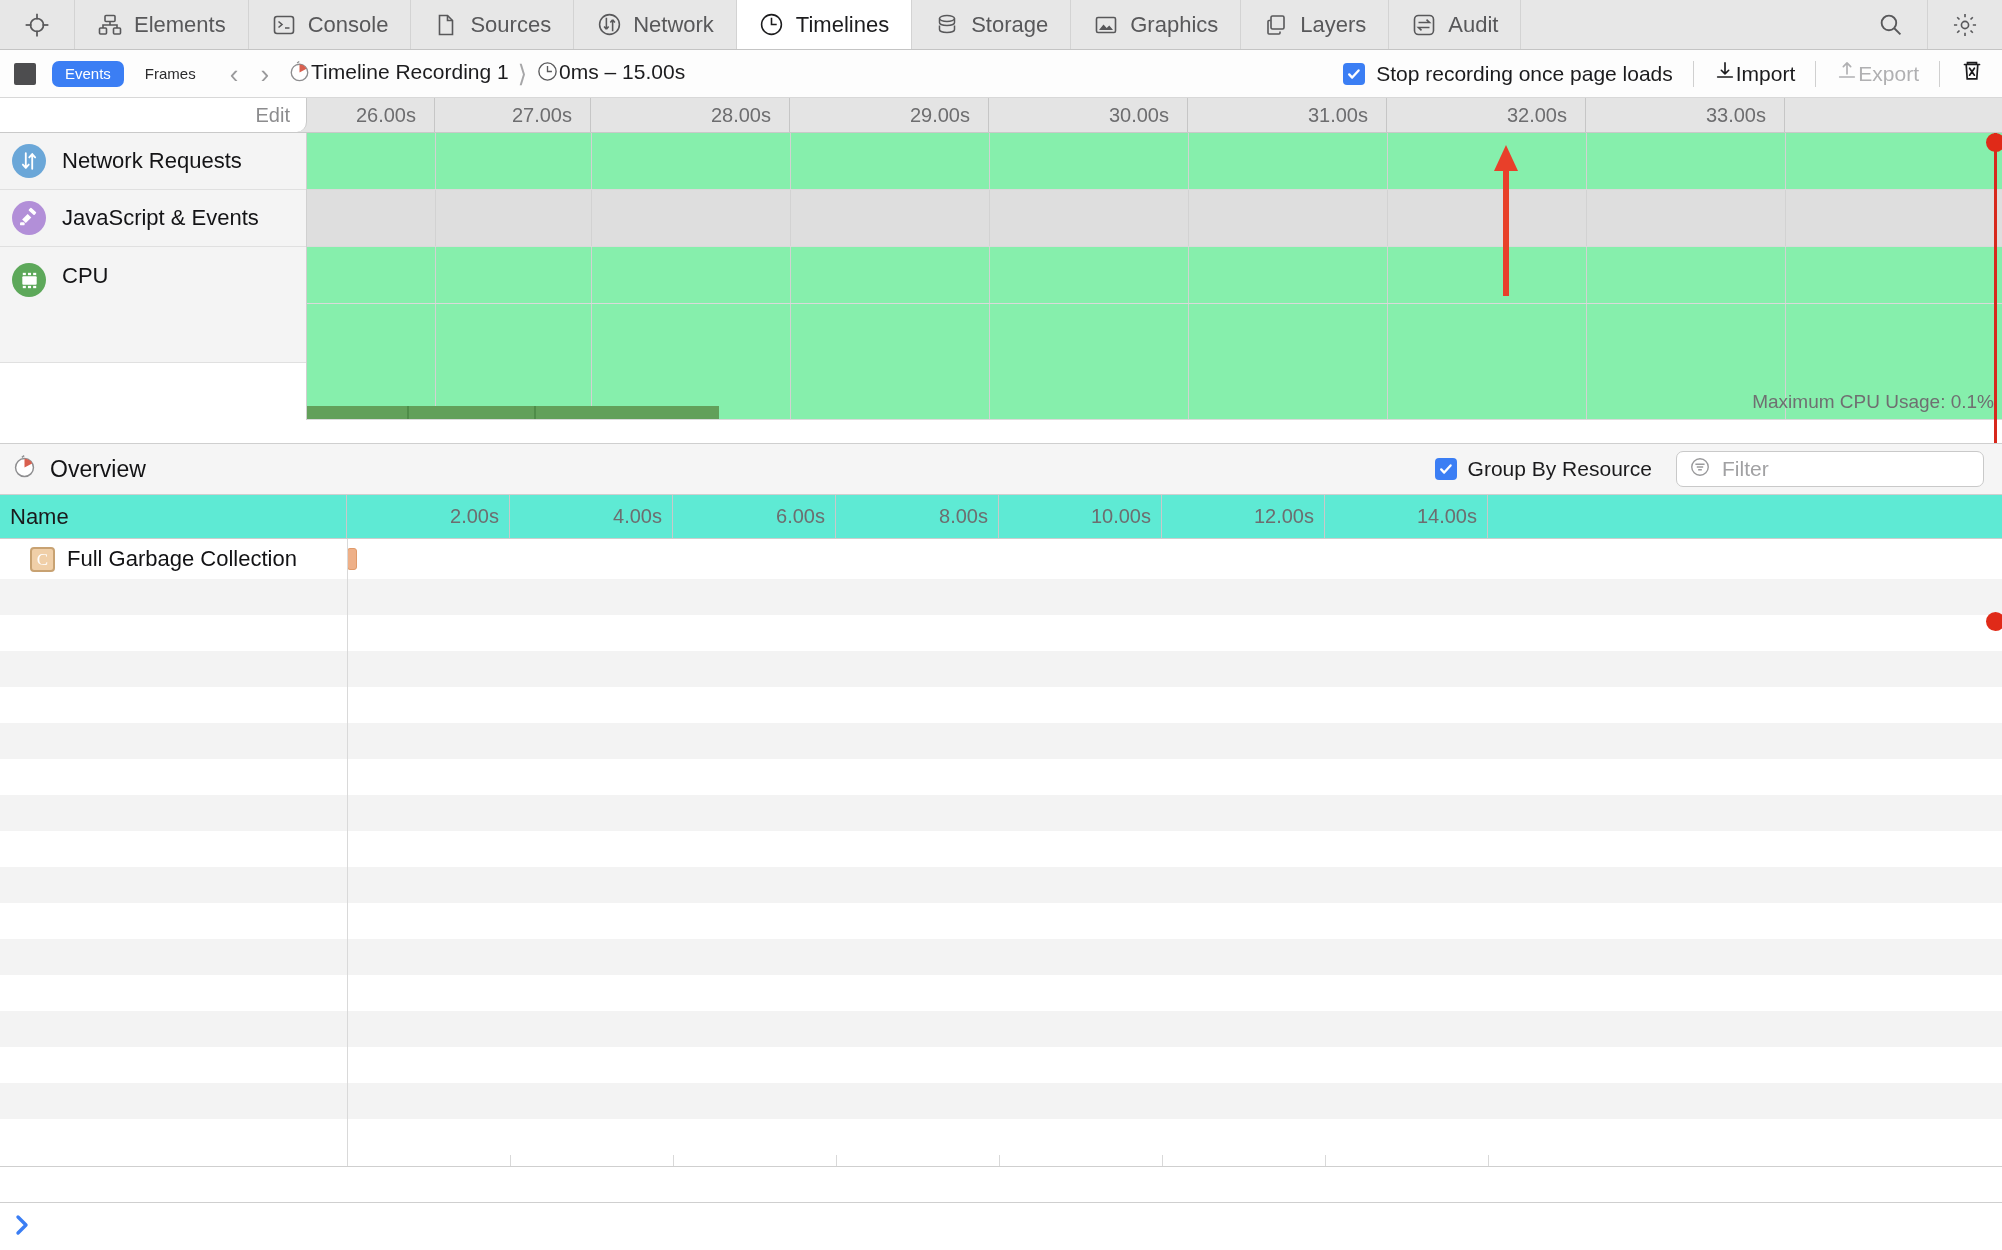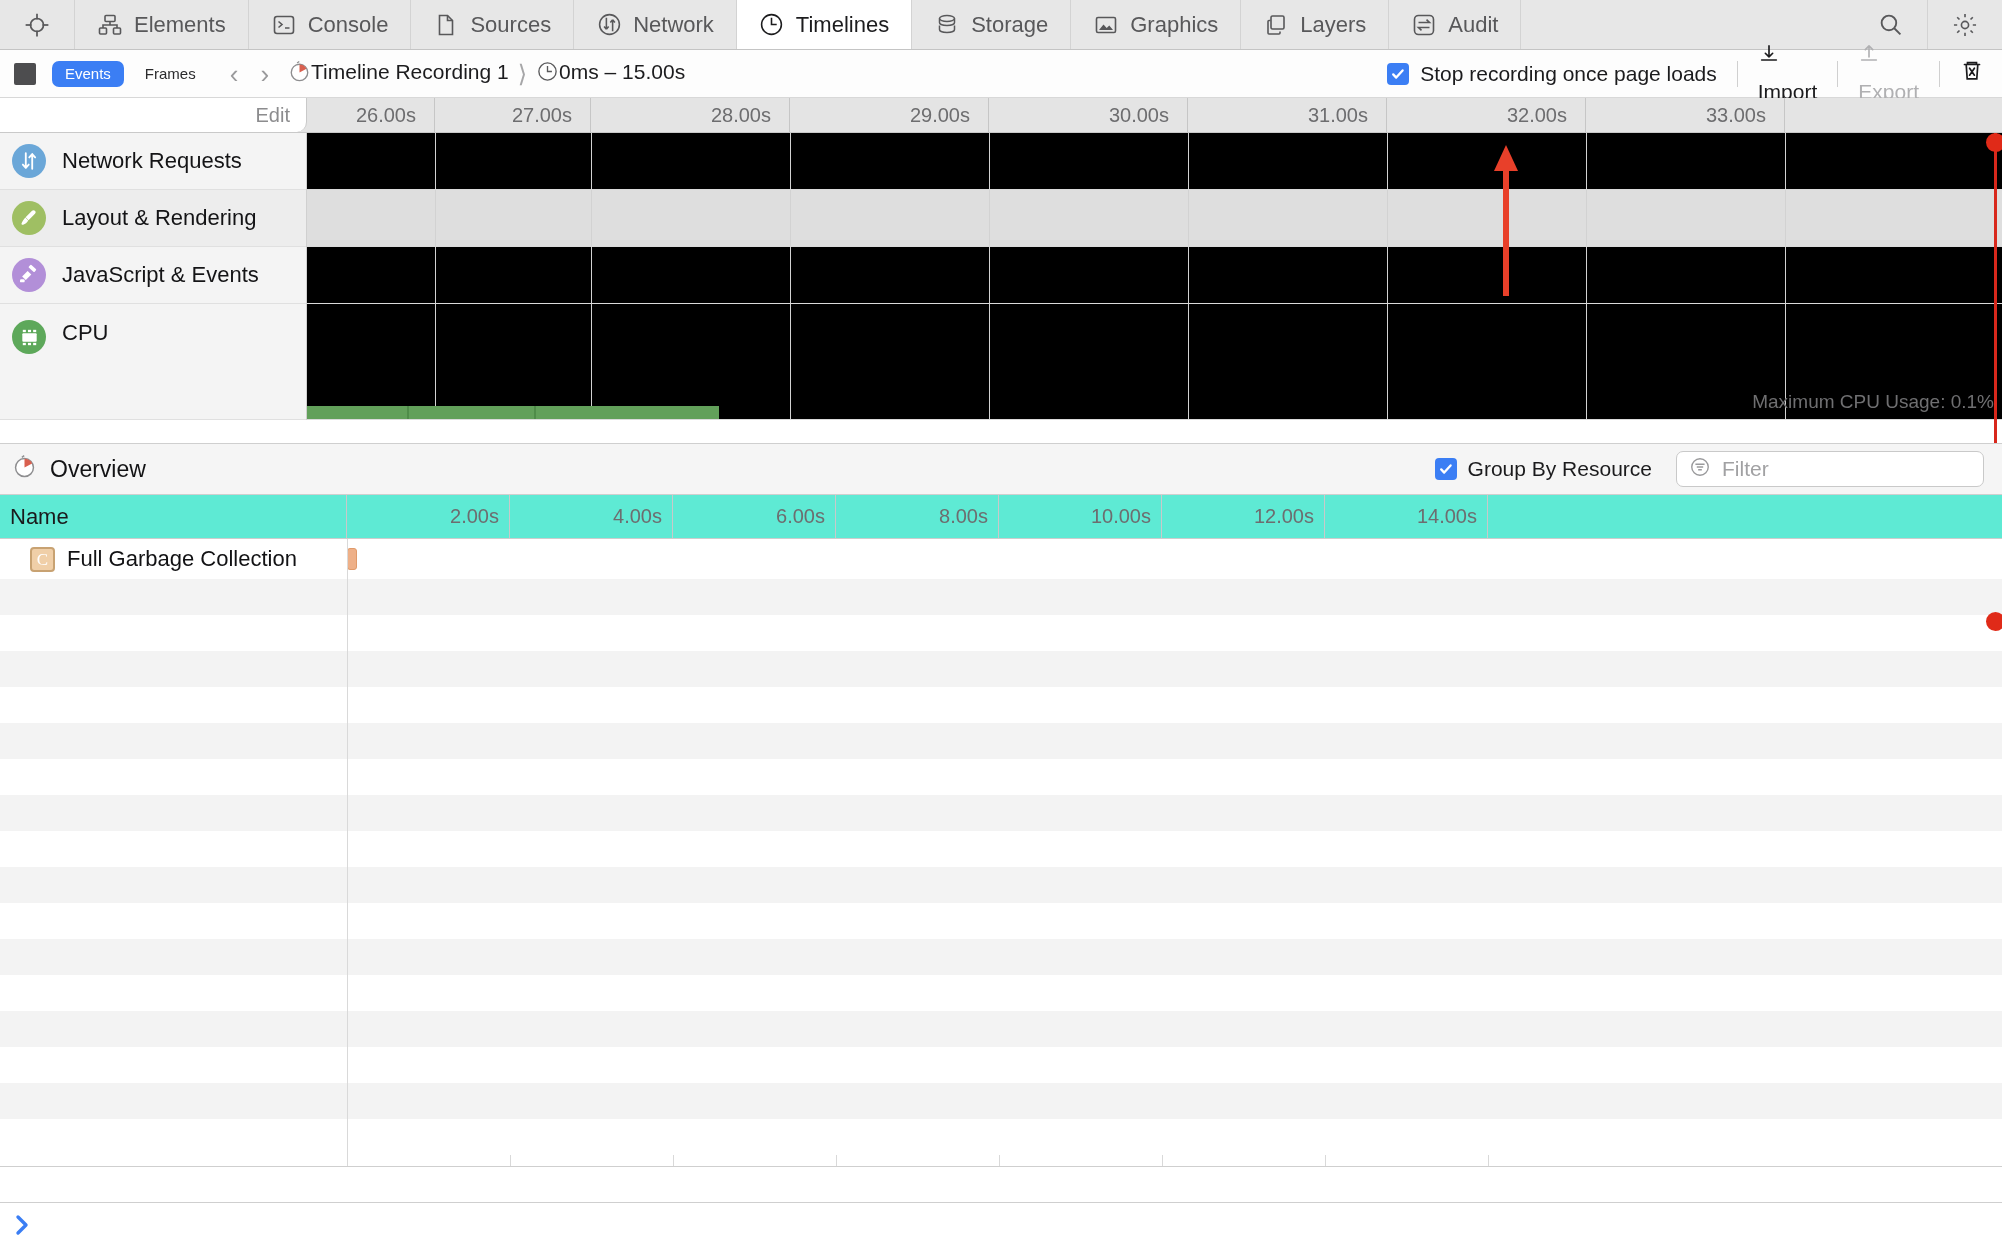--- a/index.html
+++ b/index.html
@@ -64,21 +64,21 @@
   .crumb { display: flex; align-items: flex-start; font-size: 21px; color: #1c1c1e; white-space: nowrap; }
   .crumb-sep { font-size: 24px; color: #a6a6a8; font-weight: 300; }
   .tb-right { margin-left: auto; display: flex; align-items: center; gap: 0; }
   .checkline { display: flex; align-items: center; gap: 11px; font-size: 21px; color: #1b1b1d; white-space: nowrap; }
   .cbox {
     width: 22px; height: 22px; border-radius: 4px; background: #3b7ef4;
     display: flex; align-items: center; justify-content: center; flex: 0 0 auto;
   }
   .cbox svg { display: block; }
   .tbsep { width: 1px; height: 26px; background: #d0d0d0; margin: 0 20px; }
-  .tbbtn { display: flex; align-items: flex-start; gap: 10px; font-size: 21px; color: #1b1b1d; white-space: nowrap; flex-direction: column; }
+  .tbbtn { display: flex; align-items: center; font-size: 21px; color: #1b1b1d; white-space: nowrap; }
   .tbbtn.disabled { color: #b0b0b2; }
 
   
   .tl-wrap { position: relative; width: 100%; height: 345px; background: #ffffff; }
   .tl-ruler {
     position: relative; display: flex; height: 35px; background: #e4e4e4;
     border-bottom: 1px solid #c9c9c9;
   }
   .tl-ruler .edit-cell {
     width: 307px; flex: 0 0 307px; background: #ffffff;
@@ -96,21 +96,21 @@
   .tl-body { position: relative; display: flex; }
   .tl-names { width: 307px; flex: 0 0 307px; border-right: 1px solid #d0d0d0; }
   .tl-row-name {
     display: flex; align-items: center; gap: 16px;
     height: 57px; padding-left: 12px; font-size: 22px; color: #141416;
     background: #f4f4f4; border-bottom: 1px solid #e0e0e0;
   }
   .tl-row-name.alt { background: #ededed; }
   .tl-row-name.tall { height: 116px; align-items: flex-start; padding-top: 16px; }
   .tl-graphs { position: relative; flex: 1 1 auto; overflow: hidden; }
-  .tl-grow { position: relative; height: 57px; border-bottom: 1px solid #dadada; background: #000000; }
+  .tl-grow { position: relative; height: 57px; border-bottom: 1px solid #dadada; background: #86efac; }
   .tl-grow.alt { background: #dedede; }
   .tl-grow.tall { height: 116px; }
   .gridline { position: absolute; top: 0; bottom: 0; width: 1px; background: #d2d2d2; }
   .cpu-label {
     position: absolute; right: 8px; bottom: 6px; font-size: 19px; color: #6f6f71;
     white-space: nowrap;
   }
   .cpu-bar { position: absolute; bottom: 0; height: 13px; background: #62a05a; }
   .cpu-bar .notch { position: absolute; top: 0; bottom: 0; width: 2px; background: #4f8c49; }
   .icon-circle {
@@ -423,29 +423,20 @@
 
       <div class="tl-names">
         <div class="tl-row-name">
           <span class="icon-circle" style="background:#6ba7d8;">
             <svg width="22" height="22" viewBox="0 0 24 24" fill="none" stroke="#ffffff" stroke-width="2" stroke-linecap="round" stroke-linejoin="round">
               <path d="M8.5 3.5v16M8.5 19.5l-3.2-3.6M8.5 19.5l3.2-3.6"></path>
               <path d="M15.5 20.5v-16M15.5 4.5l-3.2 3.6M15.5 4.5l3.2 3.6"></path>
             </svg>
           </span>
           <span>Network Requests</span>
-        </div>
-        <div class="tl-row-name alt">
-          <span class="icon-circle" style="background:#9fbf63;">
-            <svg width="22" height="22" viewBox="0 0 24 24">
-              <path d="M18.5 4.2c1 1 1 2.2 0 3.2l-7 7-3.2-3.2 7-7c1-1 2.2-1 3.2 0z" fill="#ffffff"></path>
-              <path d="M8 11.5l3.2 3.2c-1.5 2.3-3.2 3.9-5.6 4.6-1.4.4-2.2-.6-1.6-1.9.9-1.9 2.2-3.8 4-5.9z" fill="#ffffff"></path>
-            </svg>
-          </span>
-          <span>Layout &amp; Rendering</span>
         </div>
         <div class="tl-row-name">
           <span class="icon-circle" style="background:#b28fd8;">
             <svg width="22" height="22" viewBox="0 0 24 24">
               <rect x="11.5" y="2.8" width="8.5" height="4" rx="1" transform="rotate(42 15.7 4.8)" fill="#ffffff"></rect>
               <path d="M4.5 13.5l6-6 4 4-6 6z" fill="#ffffff"></path>
               <rect x="2.2" y="16.5" width="5" height="3.5" rx="1.3" fill="#ffffff"></rect>
             </svg>
           </span>
           <span>JavaScript &amp; Events</span>

